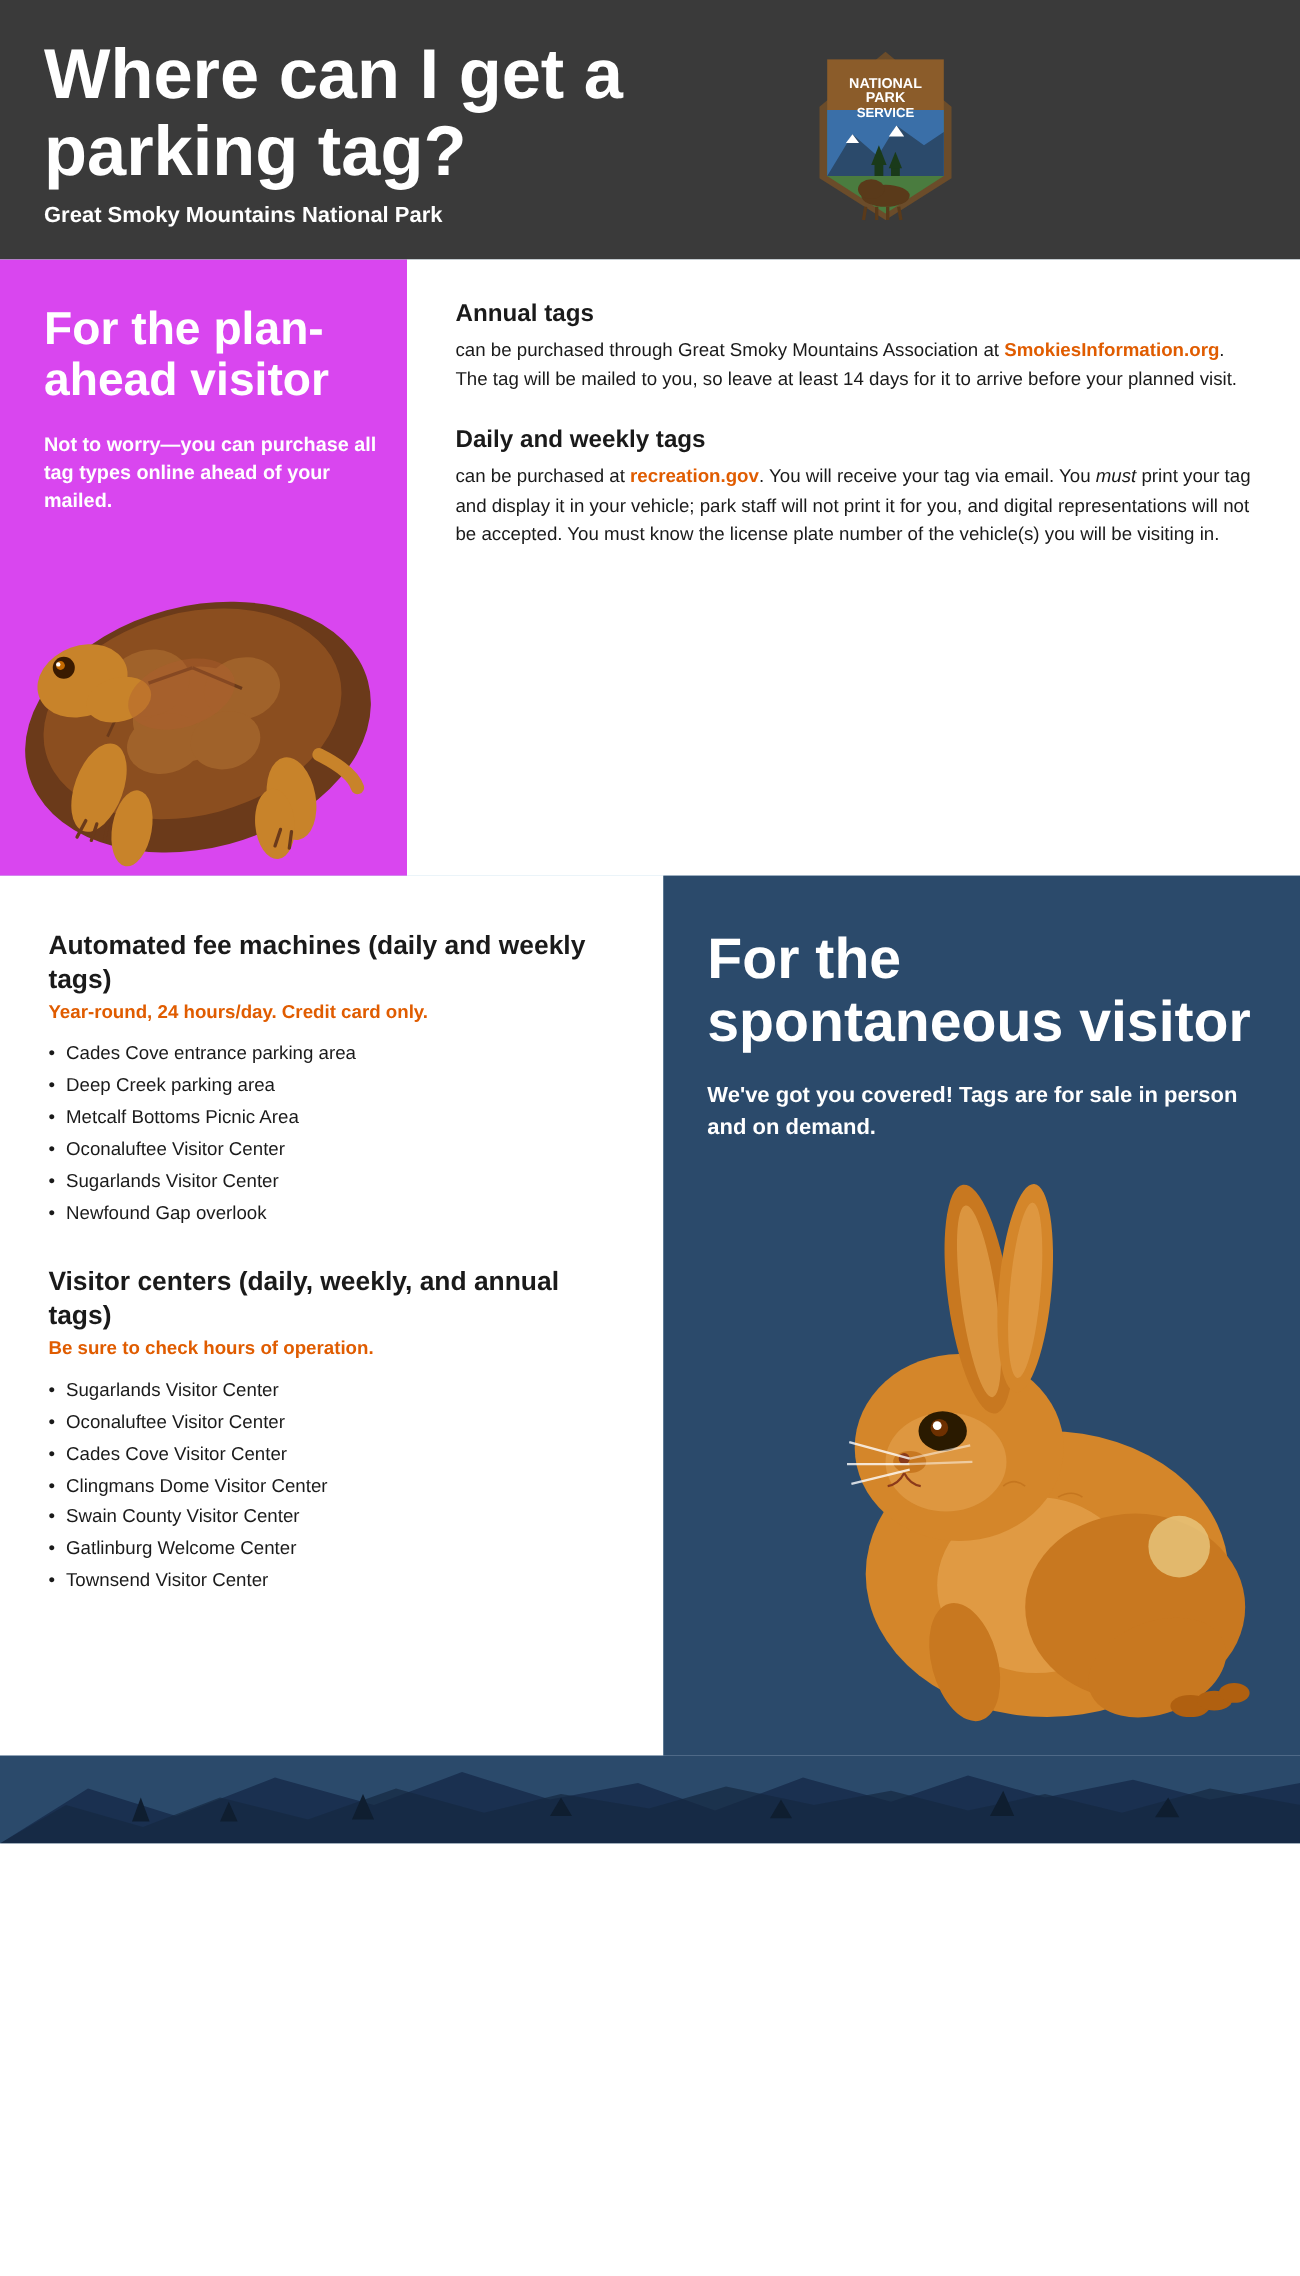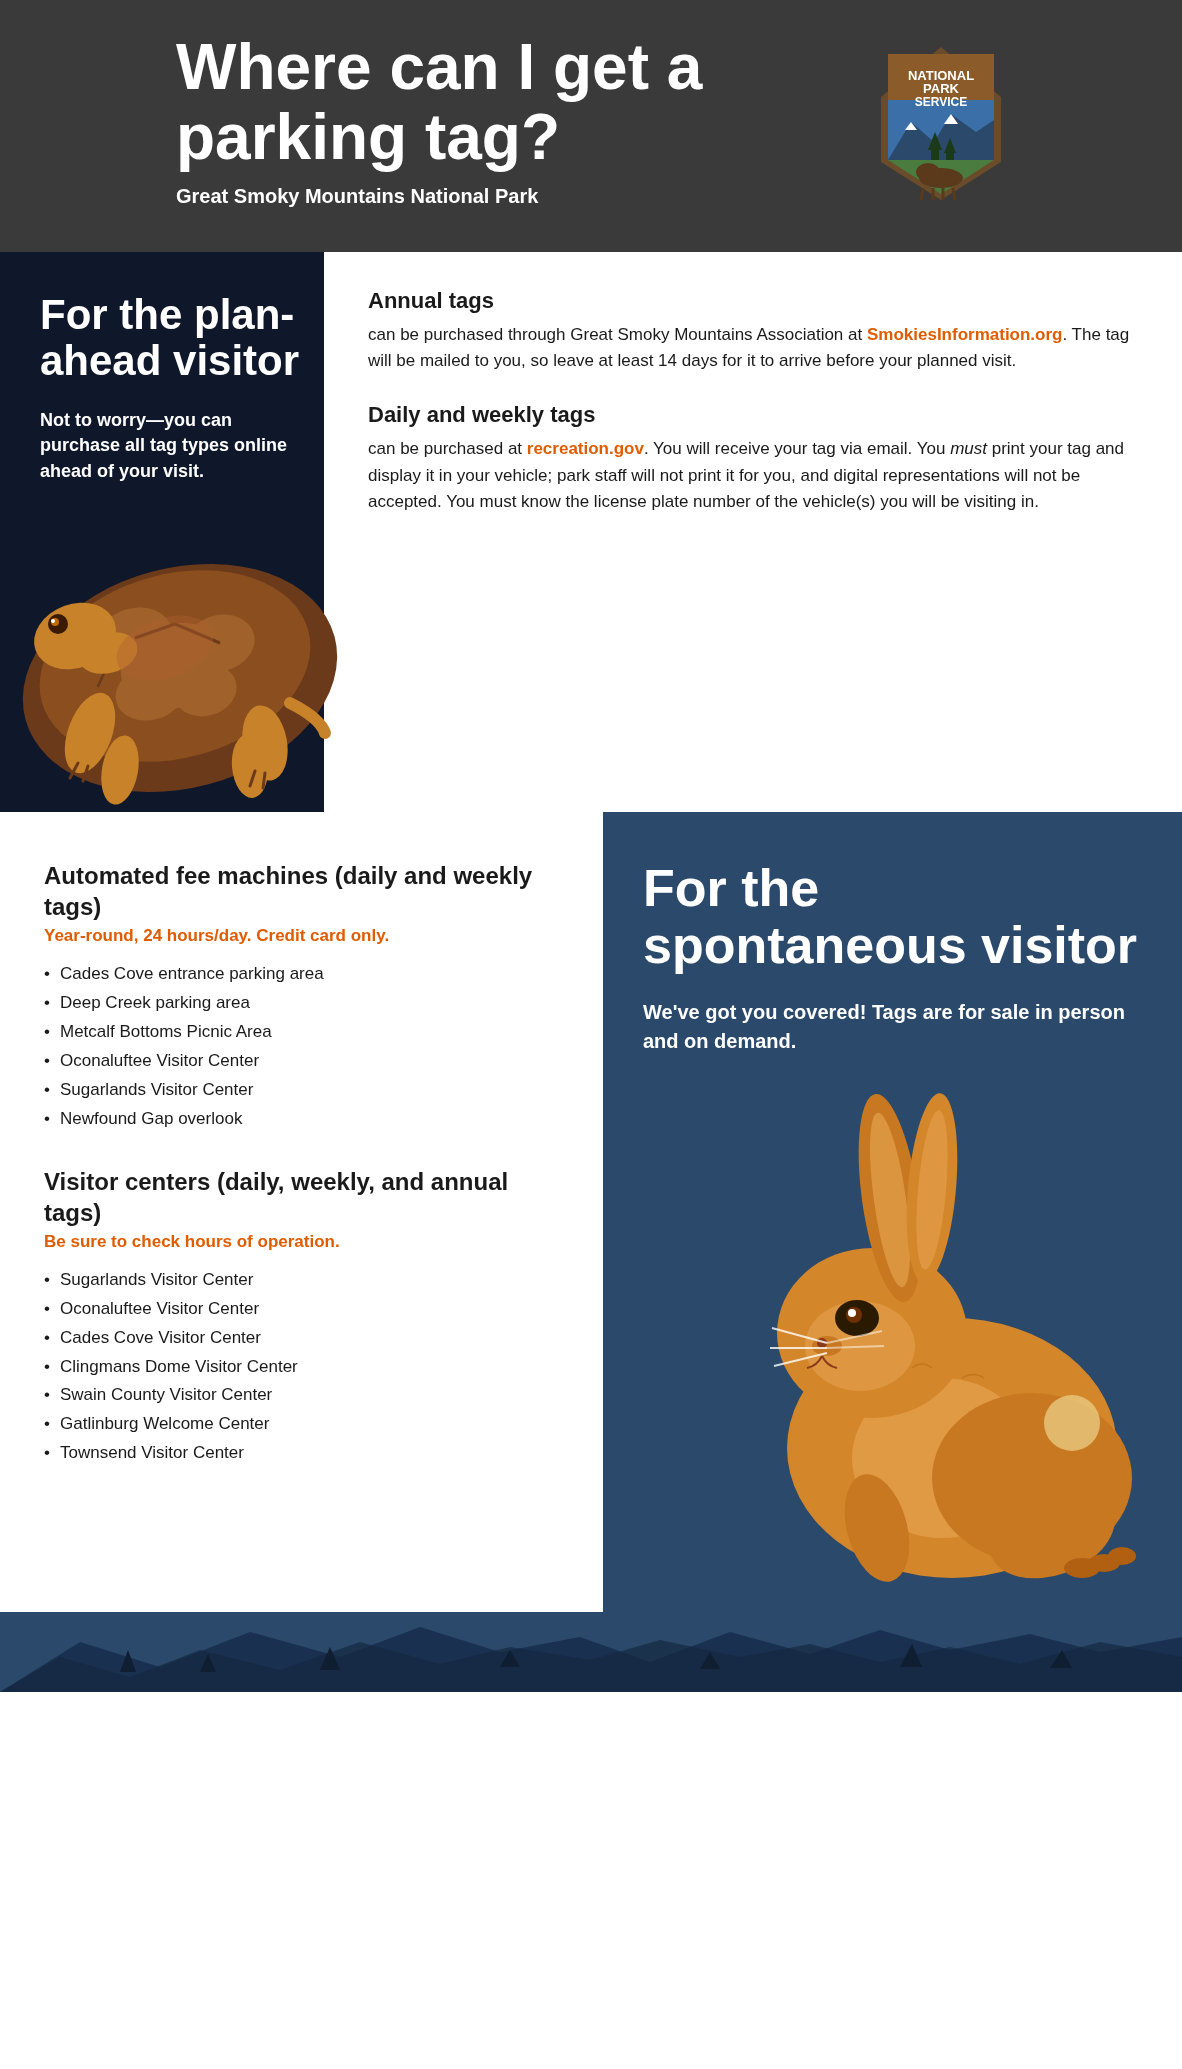--- a/index.html
+++ b/index.html
@@ -6,24 +6,24 @@
     body {
       font-family: Arial, Helvetica, sans-serif;
       width: 1182px;
       background: #fff;
       overflow-x: hidden;
     }
 
     
     .header {
       background: #3a3a3a;
-      padding: 32px 40px 44px 40px;
+      padding: 32px 40px 28px 40px;
       display: flex;
       align-items: flex-start;
-      justify-content: center;
+      justify-content: flex-start;
     }
     .header-title-block {}
     .header h1 {
       color: #fff;
       font-size: 64px;
       font-weight: 900;
       line-height: 1.1;
       max-width: 700px;
     }
     .header-subtitle {
@@ -41,22 +41,22 @@
     }
 
     
     .plan-ahead-section {
       background: #b8d8e8;
       display: flex;
       min-height: 560px;
       position: relative;
     }
     .plan-ahead-left {
-      background: #0f172a;
-      width: 324px;
+      background: #d946ef;
+      width: 370px;
       flex-shrink: 0;
       padding: 40px 14px 20px 40px;
       position: relative;
       overflow: visible;
     }
     .plan-ahead-left h2 {
       color: #fff;
       font-size: 42px;
       font-weight: 900;
       line-height: 1.1;
@@ -212,21 +212,21 @@
       <text x="65" y="38" text-anchor="middle" fill="#fff" font-size="13" font-weight="bold" font-family="Arial">NATIONAL</text>
       <text x="65" y="51" text-anchor="middle" fill="#fff" font-size="13" font-weight="bold" font-family="Arial">PARK</text>
       <text x="65" y="64" text-anchor="middle" fill="#fff" font-size="12" font-weight="bold" font-family="Arial">SERVICE</text>
     </svg>
   </div>
 </div>
 
 <div class="plan-ahead-section">
   <div class="plan-ahead-left">
     <h2>For the plan-ahead visitor</h2>
-    <p>Not to worry—you can purchase all tag types online ahead of your visit.</p>
+    <p>Not to worry—you can purchase all tag types online ahead of your mailed.</p>
 
     <div class="turtle-img">
       <svg viewBox="0 0 400 320" xmlns="http://www.w3.org/2000/svg">
 
         <ellipse cx="200" cy="160" rx="160" ry="110" fill="#6b3a1a" transform="rotate(-15,200,160)"></ellipse>
 
         <ellipse cx="195" cy="148" rx="138" ry="92" fill="#8b4e1f" transform="rotate(-15,195,148)"></ellipse>
 
         <ellipse cx="195" cy="148" rx="55" ry="42" fill="#a0622a" transform="rotate(-15,195,148)"></ellipse>
         <ellipse cx="155" cy="120" rx="38" ry="30" fill="#a0622a" transform="rotate(-15,155,120)"></ellipse>

